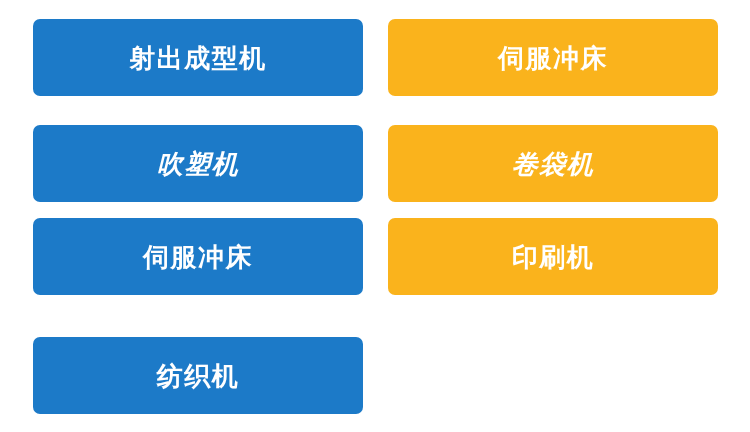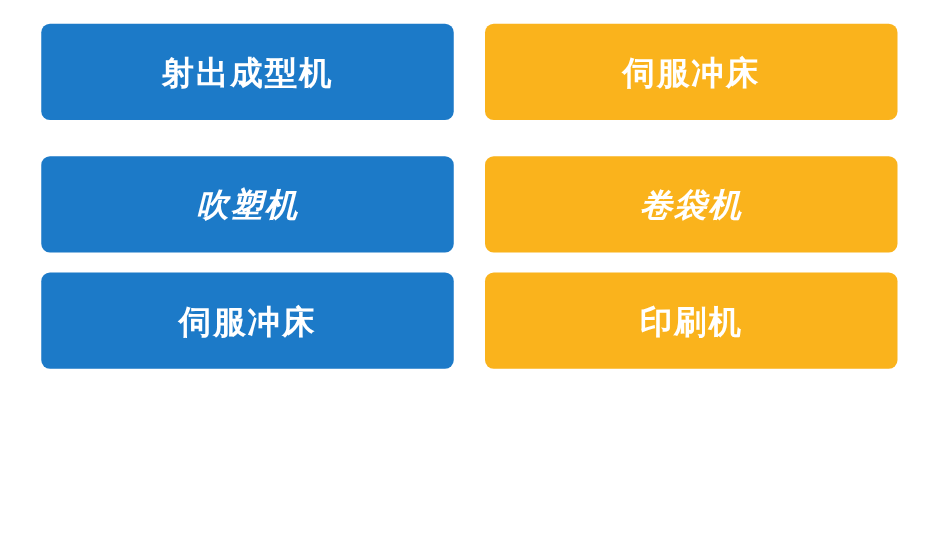--- a/index.html
+++ b/index.html
@@ -84,14 +84,17 @@
   </div>
 
   <div class="machine-button theme-blue col-left row-3">
     <span class="btn-label">伺服冲床</span>
   </div>
 
   <div class="machine-button theme-orange col-right row-3">
     <span class="btn-label">印刷机</span>
   </div>
 
+  <div class="machine-button theme-blue col-left row-4">
+    <span class="btn-label">纺织机</span>
+  </div>
 
 </div>
 
 </body></html>

